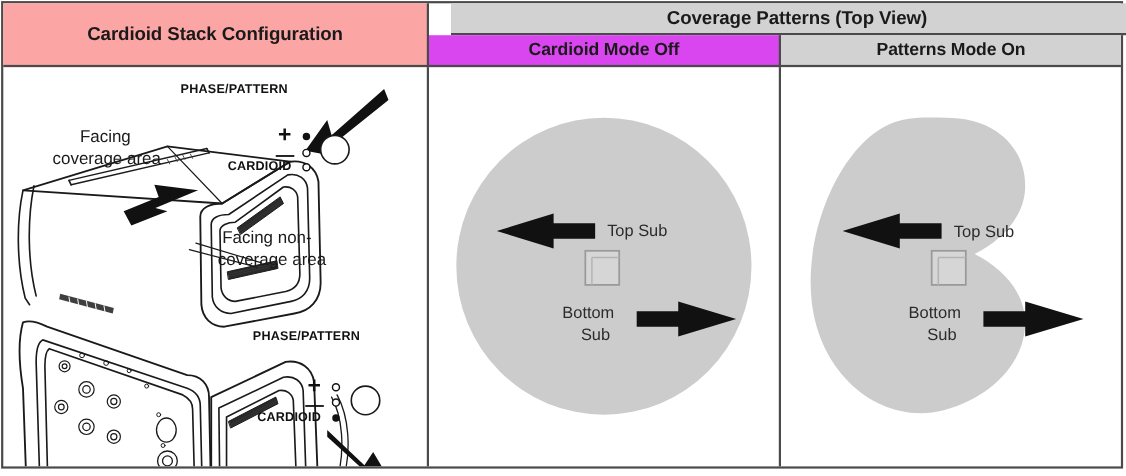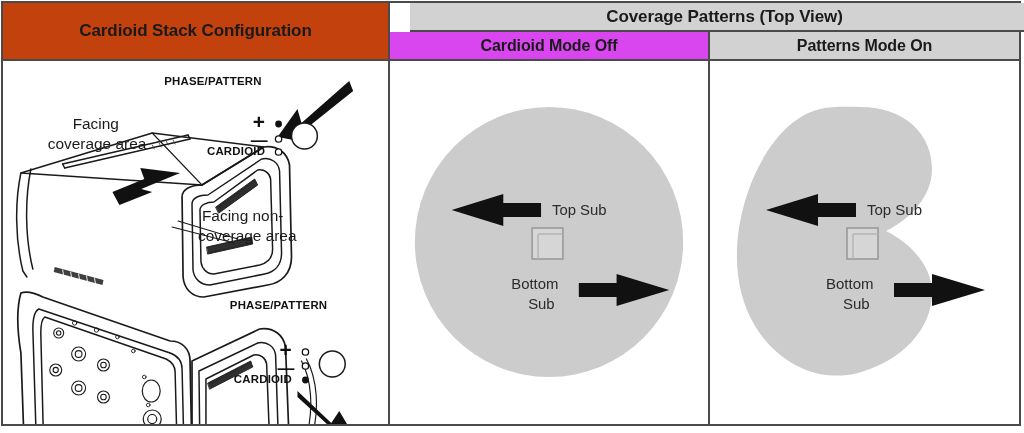--- a/index.html
+++ b/index.html
@@ -31,21 +31,21 @@
     border: 2px solid #4a4a4a;
     box-sizing: border-box;
   }
 
   .hdr-left {
     position: absolute;
     left: 0;
     top: 0;
     width: 387px;
     height: 58px;
-    background: #c2410c;
+    background: #fca5a5;
     border-right: 2px solid #4a4a4a;
     border-bottom: 2px solid #4a4a4a;
     box-sizing: border-box;
     display: flex;
     align-items: center;
     justify-content: center;
   }
 
   .hdr-top-right {
     position: absolute;

